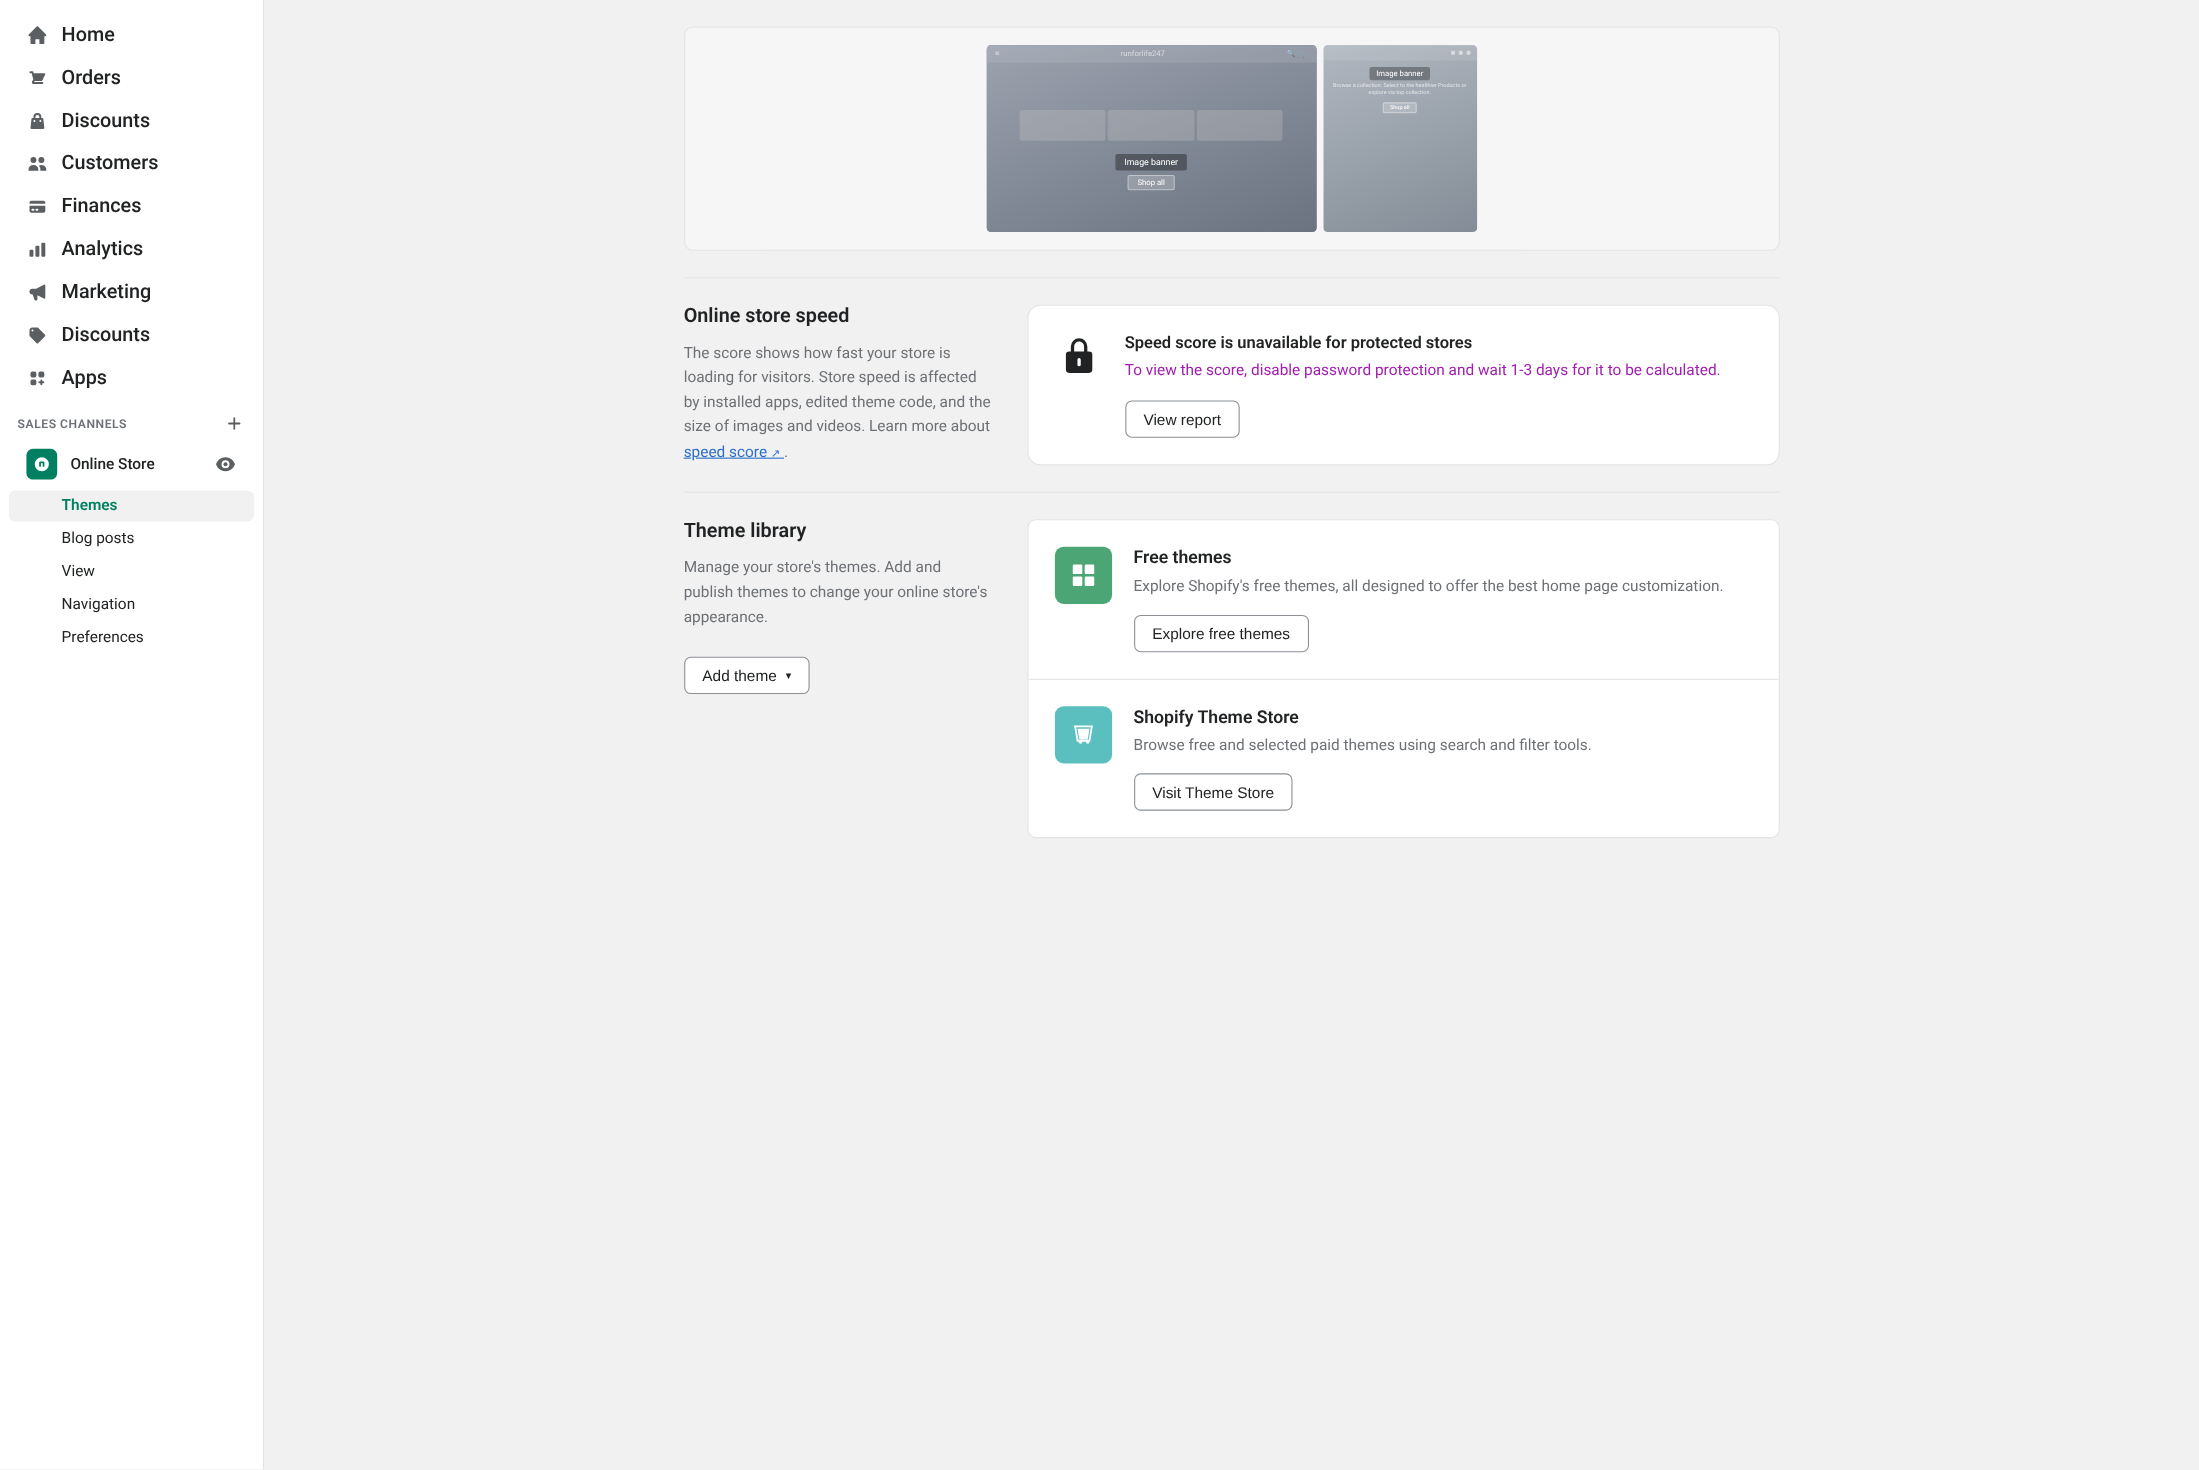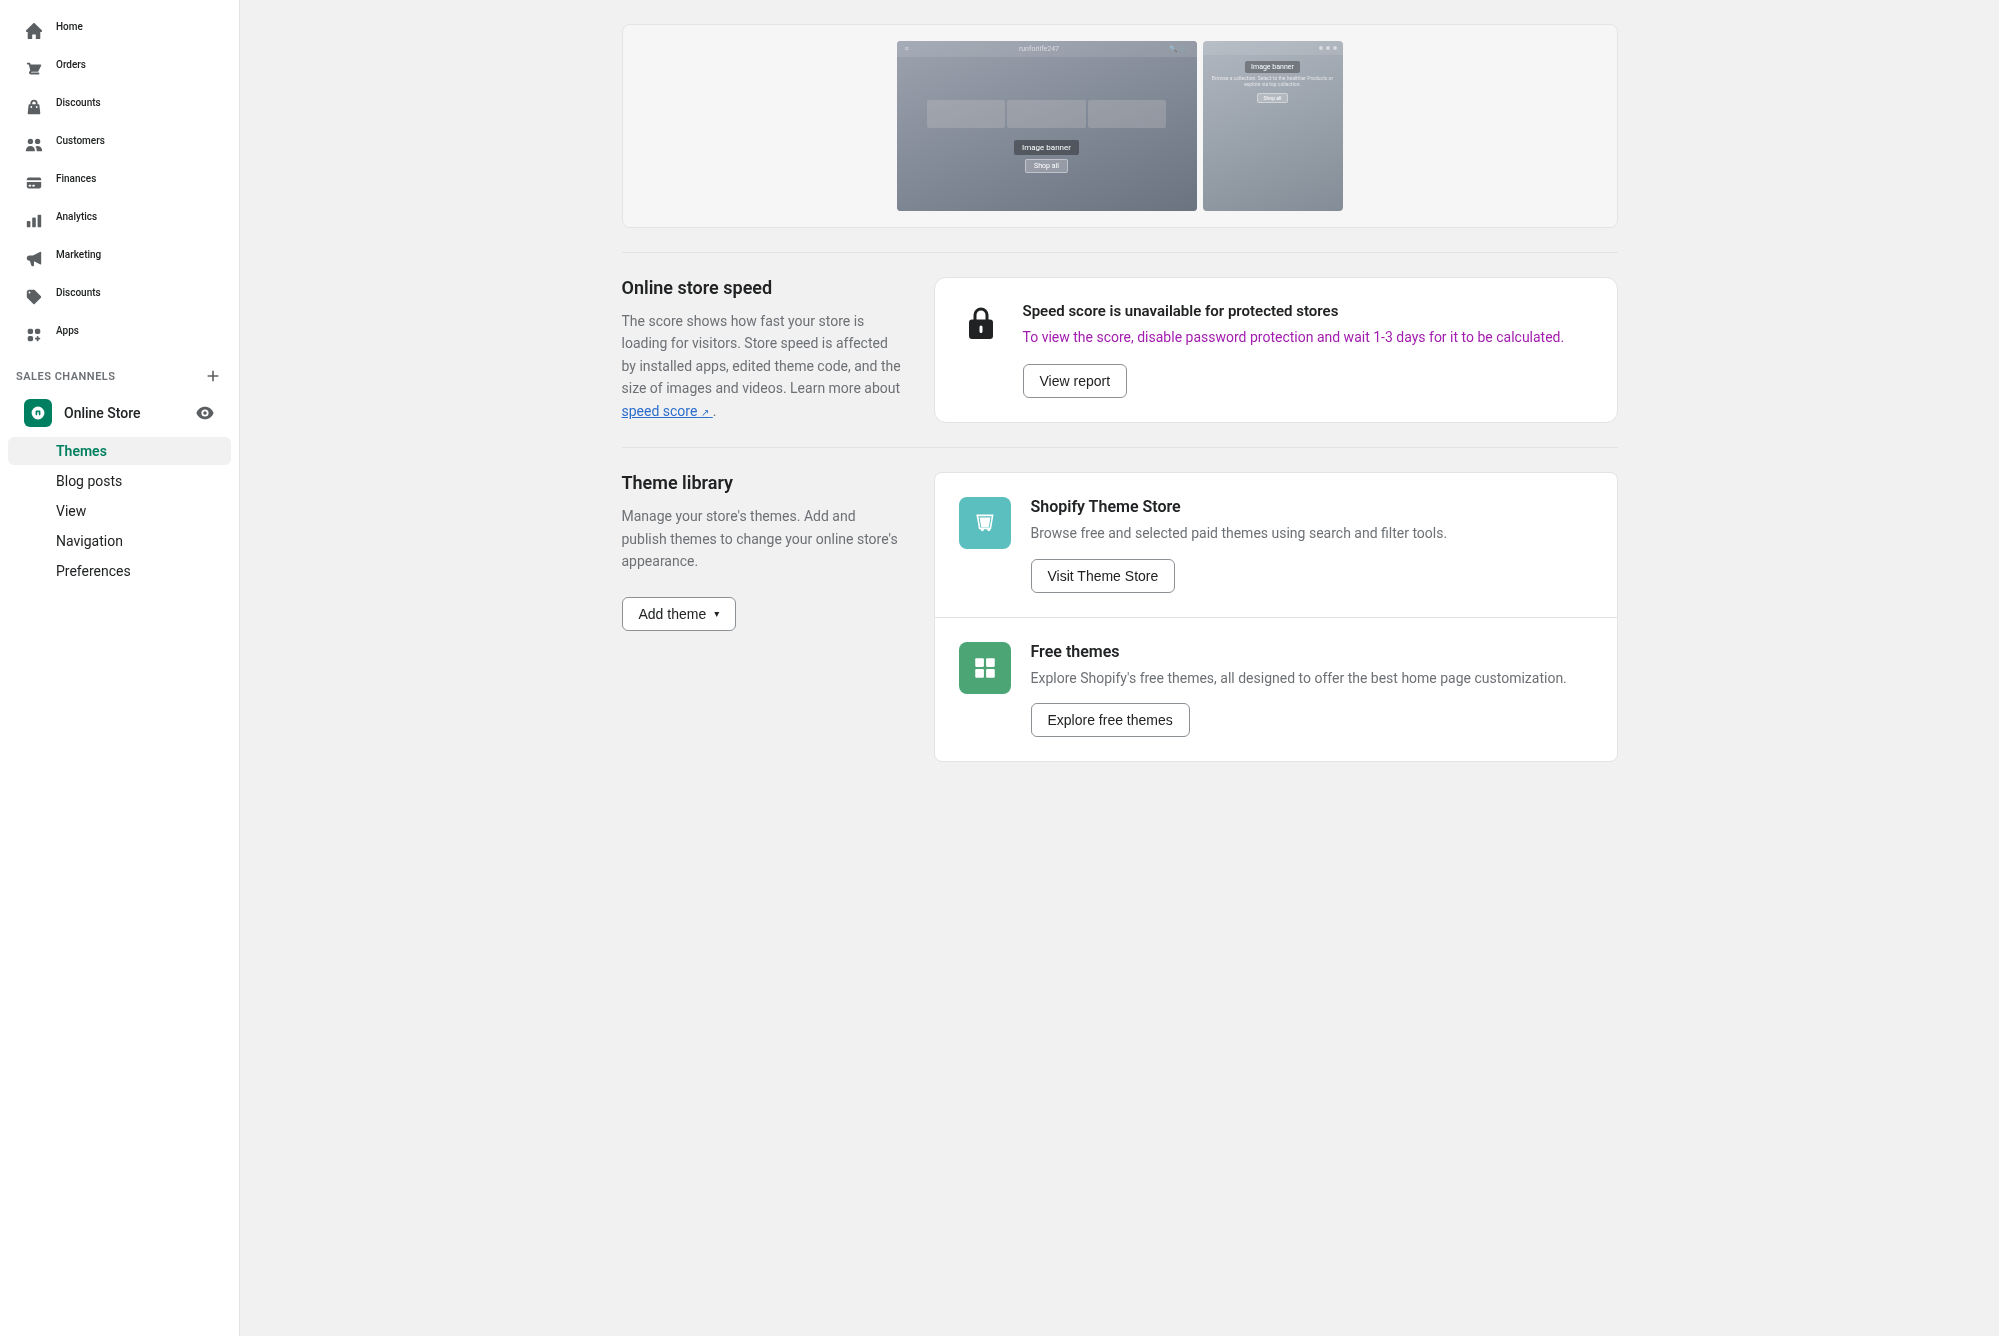--- a/index.html
+++ b/index.html
@@ -11,26 +11,26 @@
       min-width: 240px;
       background: #fff;
       border-right: 1px solid #e1e3e5;
       display: flex;
       flex-direction: column;
       overflow-y: auto;
       padding: 12px 0;
     }
     .sidebar-nav-item {
       display: flex;
-      align-items: flex-start;
+      align-items: flex-end;
       gap: 12px;
       padding: 8px 16px;
       cursor: pointer;
       color: #202223;
-      font-size: 10px;
+      font-size: 18px;
       font-weight: 500;
       border-radius: 6px;
       margin: 1px 8px;
       text-decoration: none;
     }
     .sidebar-nav-item .nav-icon {
       width: 20px;
       height: 20px;
       display: flex;
       align-items: center;
@@ -511,53 +511,53 @@
           <button class="btn-add-theme">
             <span>Add theme</span>
             <span class="btn-chevron">▾</span>
           </button>
         </div>
       </div>
       <div class="section-right">
         <div class="theme-library-card">
 
           <div class="theme-option">
+            <div class="theme-option-icon icon-green">
+              <svg width="26" height="26" viewBox="0 0 24 24" fill="white">
+                <rect x="3" y="3" width="8" height="8" rx="1"></rect>
+                <rect x="13" y="3" width="8" height="8" rx="1"></rect>
+                <rect x="3" y="13" width="8" height="8" rx="1"></rect>
+                <rect x="13" y="13" width="8" height="8" rx="1"></rect>
+              </svg>
+            </div>
+            <div class="theme-option-content">
+              <div class="theme-option-title">Free themes</div>
+              <div class="theme-option-desc">Explore Shopify's free themes, all designed to offer the best home page customization.</div>
+              <button class="btn-secondary">
+                <span>Explore free themes</span>
+              </button>
+            </div>
+          </div>
+
+          <div class="theme-option">
             <div class="theme-option-icon icon-teal">
               <svg width="26" height="26" viewBox="0 0 24 24" fill="white">
                 <path d="M7 7h10l-1.5 9H8.5L7 7z"></path>
                 <circle cx="9.5" cy="18" r="1.5"></circle>
                 <circle cx="15.5" cy="18" r="1.5"></circle>
                 <path d="M5 5H4M5 5l2 12h10l2-12H5z" stroke="white" stroke-width="1.5" fill="none"></path>
                 <path d="M10 10l1.5 2L15 8" stroke="white" stroke-width="1.5" fill="none" stroke-linecap="round" stroke-linejoin="round"></path>
               </svg>
             </div>
             <div class="theme-option-content">
               <div class="theme-option-title">Shopify Theme Store</div>
               <div class="theme-option-desc">Browse free and selected paid themes using search and filter tools.</div>
               <button class="btn-secondary">
                 <span>Visit Theme Store</span>
               </button>
             </div>
           </div>
-
-          <div class="theme-option">
-            <div class="theme-option-icon icon-green">
-              <svg width="26" height="26" viewBox="0 0 24 24" fill="white">
-                <rect x="3" y="3" width="8" height="8" rx="1"></rect>
-                <rect x="13" y="3" width="8" height="8" rx="1"></rect>
-                <rect x="3" y="13" width="8" height="8" rx="1"></rect>
-                <rect x="13" y="13" width="8" height="8" rx="1"></rect>
-              </svg>
-            </div>
-            <div class="theme-option-content">
-              <div class="theme-option-title">Free themes</div>
-              <div class="theme-option-desc">Explore Shopify's free themes, all designed to offer the best home page customization.</div>
-              <button class="btn-secondary">
-                <span>Explore free themes</span>
-              </button>
-            </div>
-          </div>
         </div>
       </div>
     </div>
 
   </div>
 </main>
 
 </body></html>

